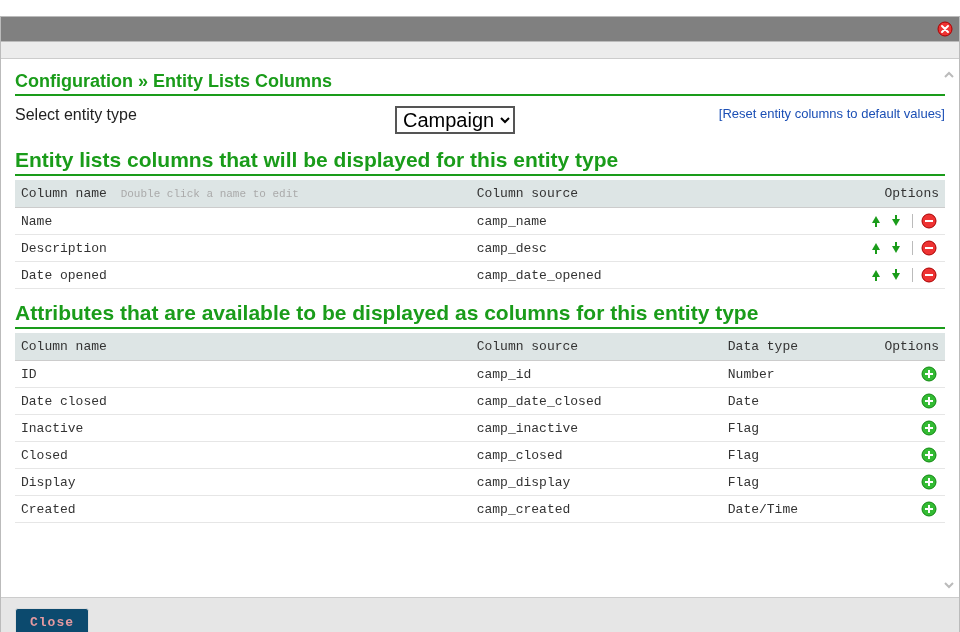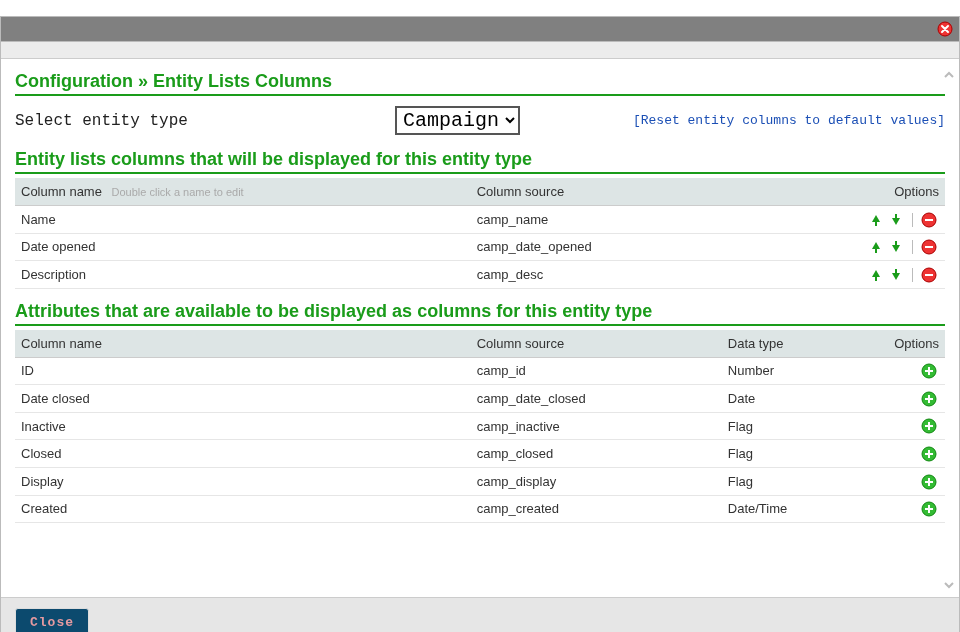--- a/index.html
+++ b/index.html
@@ -6,26 +6,26 @@
   html, body { margin:0; padding:0; font-family: Arial, Helvetica, sans-serif; font-size:13px; color:#222; background:#fff; }
   .window { width:960px; height:632px; margin:16px auto; display:flex; flex-direction:column; border:1px solid #bbb; position:relative; overflow:hidden; }
   .titlebar { height:24px; background:#808080; position:relative; }
   .titlebar .close-x { position:absolute; right:6px; top:4px; width:16px; height:16px; cursor:pointer; }
   .spacer-grey { height:18px; background:#ececec; border-top:1px solid #bbb; border-bottom:1px solid #ccc; }
   .content { flex:1 1 auto; padding:8px 14px 8px 14px; overflow:hidden; position:relative; }
   .scroll-arrow { position:absolute; right:4px; width:12px; height:12px; color:#bbb; }
   .scroll-arrow.up { top:10px; }
   .scroll-arrow.down { bottom:6px; }
   h1.page-title { font-size:18px; font-weight:bold; color:#1a9c1a; margin:4px 0 4px 0; padding-bottom:2px; border-bottom:2px solid #1a9c1a; }
-  .select-row { display:flex; align-items:center; padding:6px 0 10px 0;font-family:Liberation Mono, monospace; }
+  .select-row { display:flex; padding:6px 0 10px 0; }
   .select-row .label { font-size:16px; color:#222; flex:0 0 380px; }
   .select-row select { font-size:20px; font-family:inherit; padding:0 2px; border:2px solid #555; background:#fff; }
   .select-row .reset { margin-left:auto; font-size:13px; color:#1b4fb5; cursor:pointer; }
-  h2.section-title { font-size:18px; font-weight:bold; color:#1a9c1a; margin:4px 0 4px 0; padding-bottom:2px; border-bottom:2px solid #1a9c1a; }
-  table.grid { width:100%; border-collapse:collapse; table-layout:fixed; }
+  h2.section-title { font-size:21px; font-weight:bold; color:#1a9c1a; margin:4px 0 4px 0; padding-bottom:2px; border-bottom:2px solid #1a9c1a; }
+  table.grid { width:100%; border-collapse:collapse; table-layout:fixed;font-family:Liberation Mono, monospace; }
   table.grid th { background:#dde5e5; font-weight:normal; color:#333; text-align:left; padding:6px 6px; border-bottom:1px solid #ccc; font-size:13px; }
   table.grid th.right { text-align:right; }
   table.grid td { padding:5px 6px; border-bottom:1px solid #e6e6e6; font-size:13px; color:#333; vertical-align:middle; }
   .hint { color:#aaa; font-size:11px; margin-left:6px; }
   .opts { text-align:right; white-space:nowrap; }
   .ico { display:inline-block; width:16px; height:16px; vertical-align:middle; margin:0 2px; cursor:pointer; }
   .sep { display:inline-block; width:1px; height:14px; background:#bbb; vertical-align:middle; margin:0 6px; }
   .bottombar { height:50px; background:#e6e6e6; border-top:1px solid #ccc; padding:10px 14px; }
   .btn-close { display:inline-block; padding:6px 14px; border:1px solid #ddd; border-radius:3px; background:#0c4a6e; color:#e59aa0; font-weight:bold; letter-spacing:1px; cursor:pointer; font-size:13px;font-family:Liberation Mono, monospace; }
   svg { display:block; }
@@ -90,36 +90,36 @@
                   <rect x="7" y="9" width="2" height="5" fill="#1a9c1a"></rect>
                 </svg></span><span class="ico"><svg viewBox="0 0 16 16">
                   <path d="M8 13 L12 6 L4 6 Z" fill="#1a9c1a"></path>
                   <rect x="7" y="2" width="2" height="5" fill="#1a9c1a"></rect>
                 </svg></span><span class="sep"></span><span class="ico"><svg viewBox="0 0 16 16">
                   <circle cx="8" cy="8" r="7" fill="#e33" stroke="#a00"></circle>
                   <rect x="4" y="7" width="8" height="2" fill="#fff"></rect>
                 </svg></span></td>
           </tr>
           <tr>
-            <td>Date opened</td>
-            <td>camp_date_opened</td>
+            <td>Description</td>
+            <td>camp_desc</td>
             <td class="opts"><span class="ico"><svg viewBox="0 0 16 16">
                   <path d="M8 3 L12 10 L4 10 Z" fill="#1a9c1a"></path>
                   <rect x="7" y="9" width="2" height="5" fill="#1a9c1a"></rect>
                 </svg></span><span class="ico"><svg viewBox="0 0 16 16">
                   <path d="M8 13 L12 6 L4 6 Z" fill="#1a9c1a"></path>
                   <rect x="7" y="2" width="2" height="5" fill="#1a9c1a"></rect>
                 </svg></span><span class="sep"></span><span class="ico"><svg viewBox="0 0 16 16">
                   <circle cx="8" cy="8" r="7" fill="#e33" stroke="#a00"></circle>
                   <rect x="4" y="7" width="8" height="2" fill="#fff"></rect>
                 </svg></span></td>
           </tr>
           <tr>
-            <td>Description</td>
-            <td>camp_desc</td>
+            <td>Date opened</td>
+            <td>camp_date_opened</td>
             <td class="opts"><span class="ico"><svg viewBox="0 0 16 16">
                   <path d="M8 3 L12 10 L4 10 Z" fill="#1a9c1a"></path>
                   <rect x="7" y="9" width="2" height="5" fill="#1a9c1a"></rect>
                 </svg></span><span class="ico"><svg viewBox="0 0 16 16">
                   <path d="M8 13 L12 6 L4 6 Z" fill="#1a9c1a"></path>
                   <rect x="7" y="2" width="2" height="5" fill="#1a9c1a"></rect>
                 </svg></span><span class="sep"></span><span class="ico"><svg viewBox="0 0 16 16">
                   <circle cx="8" cy="8" r="7" fill="#e33" stroke="#a00"></circle>
                   <rect x="4" y="7" width="8" height="2" fill="#fff"></rect>
                 </svg></span></td>

